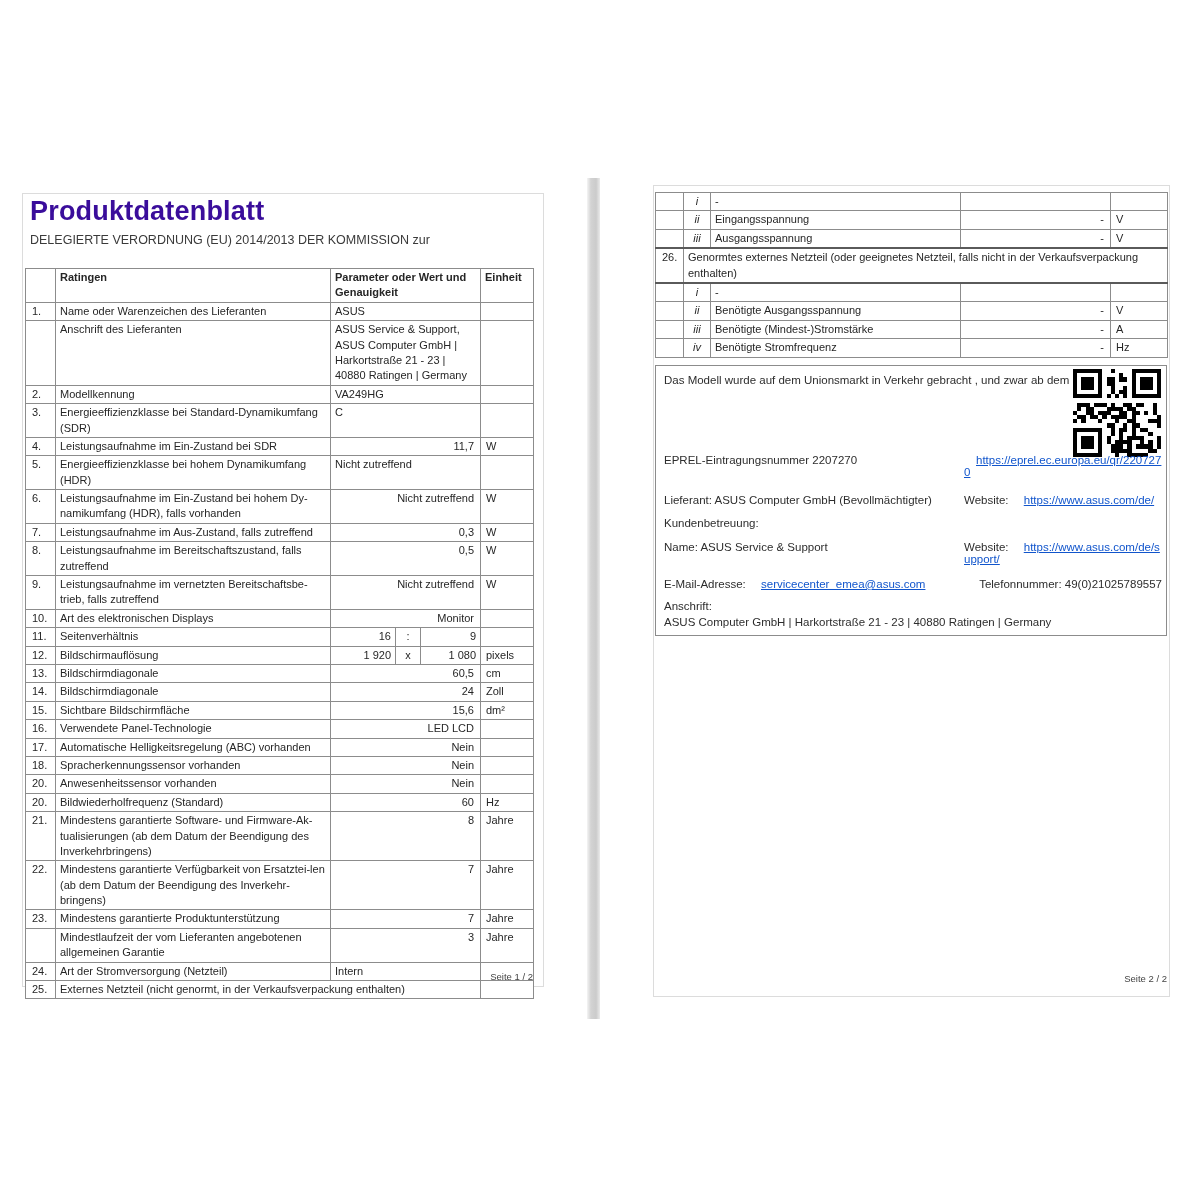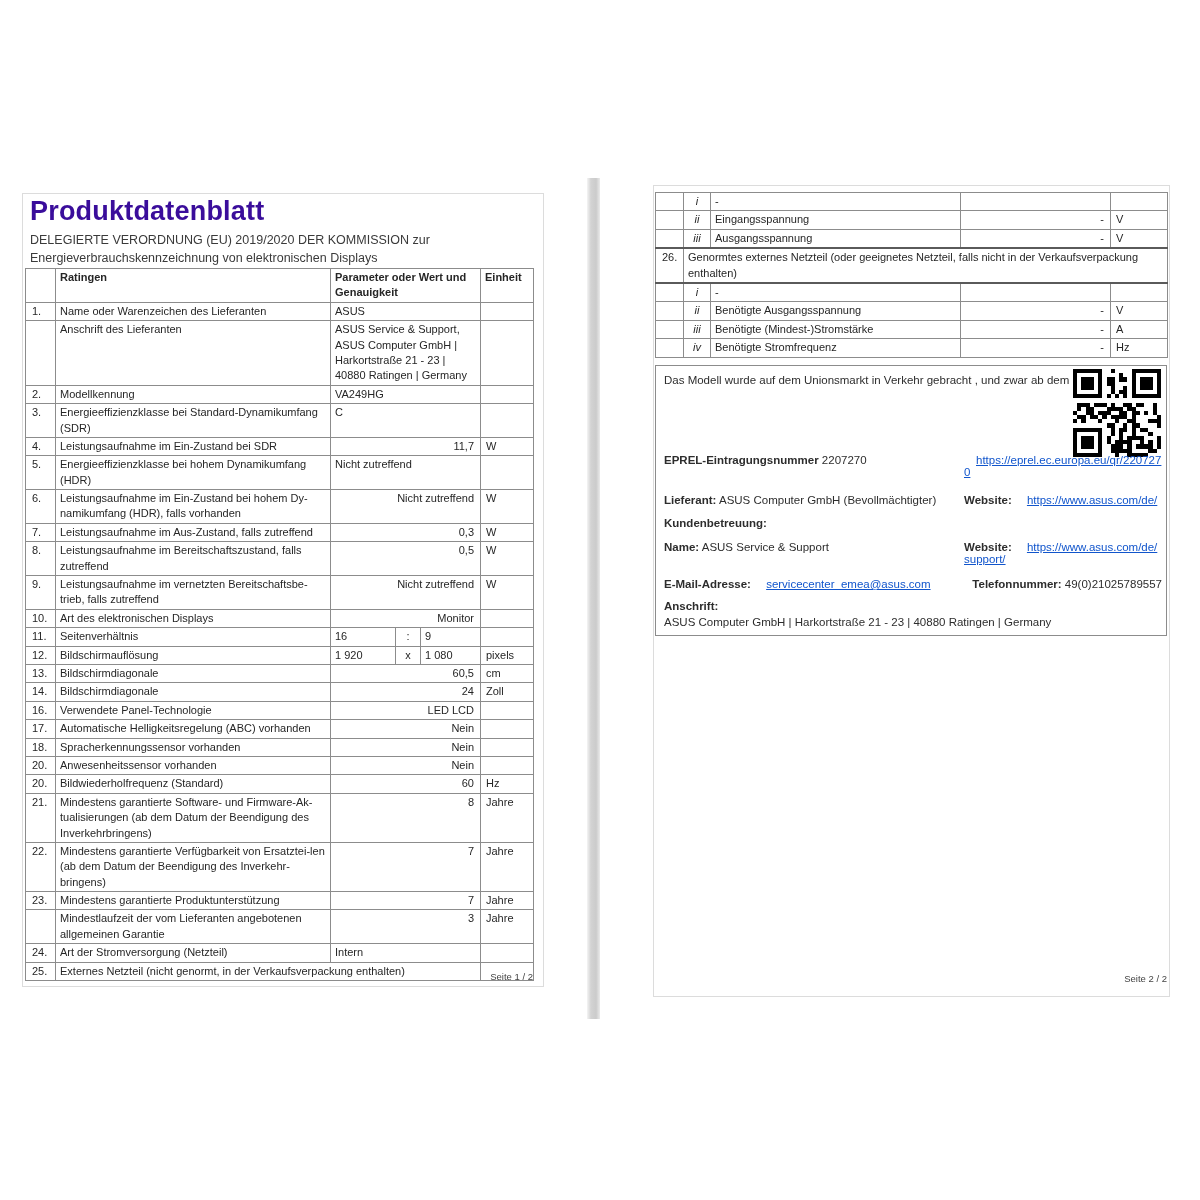--- a/index.html
+++ b/index.html
@@ -22,34 +22,34 @@
 
   table { border-collapse:collapse; table-layout:fixed; background:#fff; }
   #p1-table { position:absolute; left:25px; top:268px; width:508px; }
   #p2-table { position:absolute; left:655px; top:192px; width:512px; }
   td, th { border:1px solid #8c8c8c; font-size:11px; line-height:1.4; vertical-align:top;
     padding:1px 4px; color:#262626; word-wrap:break-word; }
   th { text-align:left; font-weight:bold; }
   td.num { padding-left:6px; }
   td.val.r { text-align:right; padding-right:6px; }
   td.val.l { text-align:left; }
-  td.subval { text-align:left; }
+  td.subval { text-align:right; }
   td.subsep { text-align:center; }
   td.unit { padding-left:5px; }
   td.sub { font-style:italic; text-align:center; }
   tr.strong-top td { border-top:2px solid #5a5a5a; }
 
   .footer { position:absolute; font-size:9.5px; color:#444; text-align:right; }
   #footer1 { left:25px; top:971px; width:508px; }
   #footer2 { left:655px; top:973px; width:512px; }
 
   #info-box { position:absolute; left:655px; top:365px; width:512px; height:271px;
     border:1px solid #8c8c8c; background:#fff; font-size:11.5px; }
   #info-box .abs { position:absolute; }
-  .b { font-weight:bold; }
+  .b { font-weight:normal; }
   a.lnk { color:#1155cc; text-decoration:underline; word-break:break-all;margin-left:12px; }
   #intro-text { left:8px; top:8px; width:470px; }
   #qr-code { position:absolute; right:5px; top:3px; width:88px; height:88px; background:#fff; }
   .lcol { left:8px; width:295px; }
   .rcol { left:308px; width:198px; }
   #row-eprel-l  { top:88px; }  #row-eprel-r  { top:88px; }
   #row-lief-l   { top:128px; } #row-lief-r   { top:128px; }
   #row-kunden   { top:151px; left:8px; }
   #row-name-l   { top:175px; } #row-name-r   { top:175px; }
   #row-mail-l   { top:212px; } #row-mail-r   { top:212px;text-align:right; }
@@ -59,22 +59,21 @@
 </head>
 <body>
 
 <div id="canvas">
 
   <div id="page1-frame" class="page-frame"></div>
   <div id="page2-frame" class="page-frame"></div>
   <div id="divider"></div>
 
   <div id="doc-title" style="color: rgb(58, 13, 155);">Produktdatenblatt</div>
-  <div id="subtitle1" class="subtitle">DELEGIERTE VERORDNUNG (EU) 2019/2020 DER KOMMISSION zur</div>
-  <div id="subtitle2" class="subtitle">Energieverbrauchskennzeichnung von elektronischen Displays</div>
+  <div id="subtitle1" class="subtitle">DELEGIERTE VERORDNUNG (EU) 2014/2013 DER KOMMISSION zur</div>
 
   <table id="p1-table">
     <colgroup>
       <col style="width:30px">
         <col style="width:275px">
         <col style="width:65px">
       <col style="width:25px">
         <col style="width:60px">
         <col style="width:53px">
     </colgroup>
@@ -173,20 +172,26 @@
           <td class="num">13.</td>
           <td class="label">Bildschirmdiagonale</td>
           <td class="val r" colspan="3">60,5</td>
           <td class="unit">cm</td>
         </tr>
         <tr>
           <td class="num">14.</td>
           <td class="label">Bildschirmdiagonale</td>
           <td class="val r" colspan="3">24</td>
           <td class="unit">Zoll</td>
+        </tr>
+        <tr>
+          <td class="num">15.</td>
+          <td class="label">Sichtbare Bildschirmfläche</td>
+          <td class="val r" colspan="3">15,6</td>
+          <td class="unit">dm²</td>
         </tr>
         <tr>
           <td class="num">16.</td>
           <td class="label">Verwendete Panel-Technologie</td>
           <td class="val r" colspan="3">LED LCD</td>
           <td class="unit"></td>
         </tr>
         <tr>
           <td class="num">17.</td>
           <td class="label">Automatische Helligkeitsregelung (ABC) vorhanden</td>

